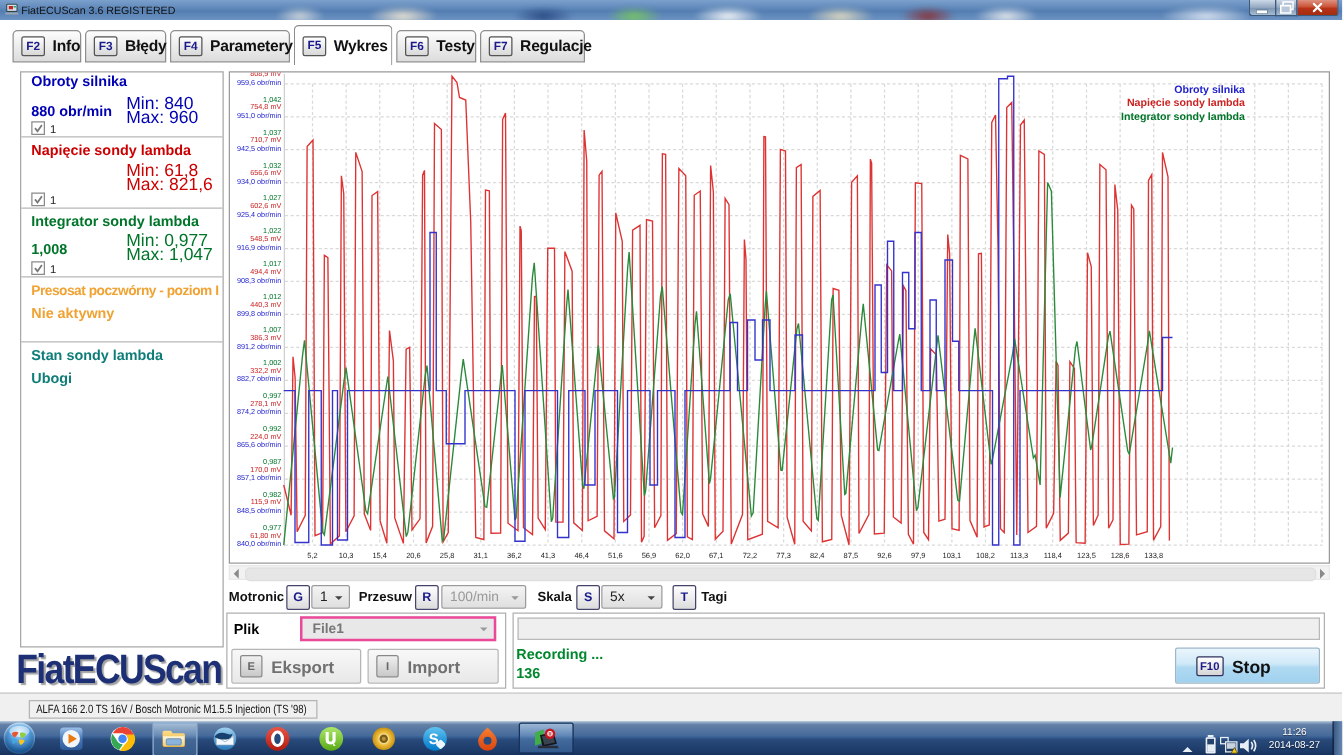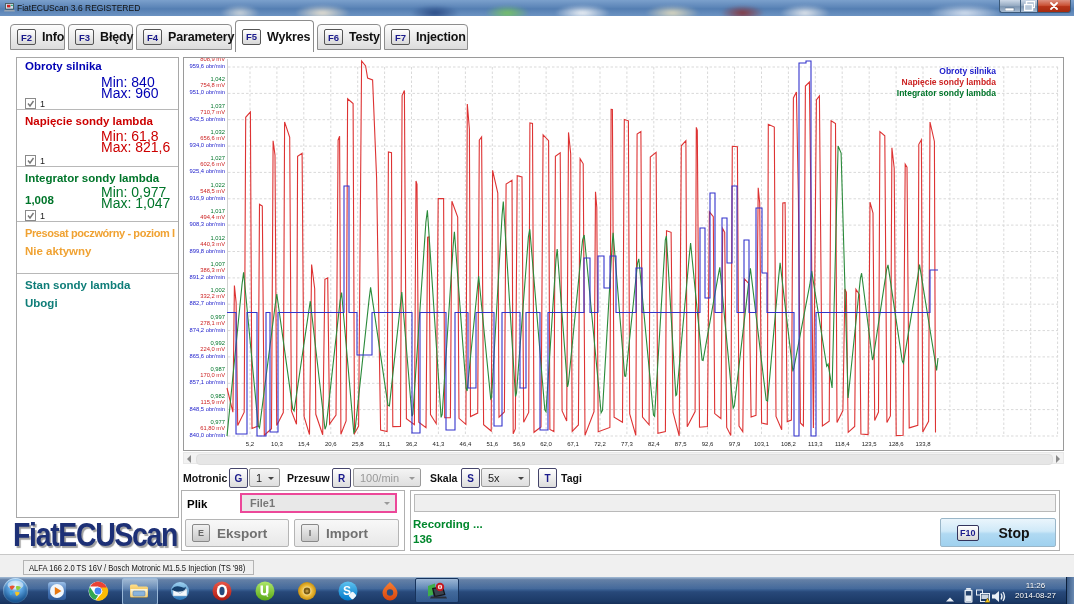--- a/index.html
+++ b/index.html
@@ -67,21 +67,21 @@
   background:linear-gradient(180deg,#f0f0f0,#c8c8c8);color:#666;font-size:9px;font-weight:bold;
   text-align:center;line-height:16px;margin:0 7px 0 6px}
 #recbox{position:absolute;left:410px;top:490px;width:650px;height:61px;border:1px solid #b0b0b0;
   box-sizing:border-box;background:#fff}
 #recinput{position:absolute;left:3px;top:3px;width:642px;height:18px;background:#efefef;border:1px solid #b9b9b9;box-sizing:border-box}
 #rectext{position:absolute;left:2px;top:27px;font-weight:bold;font-size:11.5px;color:#00872c}
 #recnum{position:absolute;left:2px;top:42px;font-weight:bold;font-size:11.5px;color:#00872c}
 #stopbtn{position:absolute;right:3px;top:27px;width:116px;height:29px;border:1px solid #9ab6c8;border-radius:2px;
   background:linear-gradient(180deg,#eaf5fc,#cfe9f8 45%,#b0d9f2 55%,#9fd1ef);display:flex;align-items:center;box-sizing:border-box}
 #stopbtn .fk{display:inline-block;border:1px solid #33335c;border-radius:2px;background:linear-gradient(180deg,#fff,#d5d5d5);
-  color:#1a1a8c;font-weight:bold;font-size:9px;padding:2px 2px;margin:0 20px 0 16px}
+  color:#1a1a8c;font-weight:bold;font-size:9px;padding:2px 2px;margin:0 7px 0 16px}
 #stopbtn .st{font-weight:bold;font-size:14px;color:#111}
 #logo{position:absolute;left:13px;top:516px;font-weight:bold;font-size:33px;color:#1d3076;
   letter-spacing:-1.5px;text-shadow:2px 2px 1px #a0a0a0;transform:scaleX(0.86);transform-origin:left top;white-space:nowrap}
 #statusband{position:absolute;left:0px;top:554px;width:1074px;height:23px;background:#f0f0f0;border-top:1px solid #c8c8c8}
 #statusbox{position:absolute;left:23px;top:5px;width:231px;height:15px;border:1px solid #b4b4b4;
   background:#f0f0f0;box-sizing:border-box;font-size:9.5px;color:#111;display:flex;align-items:center;padding-left:5px;white-space:nowrap}
 #taskbar{position:absolute;left:0;top:577px;width:1074px;height:27px;
   background:linear-gradient(180deg,#7fa2c6 0%,#33588a 10%,#3c6397 45%,#28497a 55%,#1c3a67 90%,#16305a 100%)}
 #taskbar .sheen{position:absolute;left:0;top:0;width:100%;height:12px;background:linear-gradient(180deg,rgba(255,255,255,.30),rgba(255,255,255,.04))}
 .orb{position:absolute;left:3px;top:1px;width:25px;height:25px;border-radius:50%;
@@ -149,27 +149,28 @@
     <div class="tab active" style="left:235px;width:79px">
         <span class="fkey">F5</span>
         <span class="tlabel">Wykres</span>
       </div>
     <div class="tab" style="left:317px;width:64px">
         <span class="fkey">F6</span>
         <span class="tlabel">Testy</span>
       </div>
     <div class="tab" style="left:384px;width:84px">
         <span class="fkey">F7</span>
-        <span class="tlabel">Injection</span>
+        <span class="tlabel">Regulacje</span>
       </div>
   </div>
   <div id="leftpanel">
     <div class="lp-sec" style="top:2px">
         <div class="lp-title" style="color:#0000b4">Obroty silnika</div>
       </div>
+    <div class="lp-sec" style="top:22px"><span class="lp-val" style="color:#0000b4">880 obr/min</span></div>
     <div class="lp-sec" style="top:19px;left:84px;color:#0000b4">
         <div class="lp-mm">Min: 840<br>Max: 960</div>
       </div>
     <div class="lp-sec" style="top:36px"><span class="cbx"><svg width="9" height="9">
             <path d="M2 4.5 L4 7 L7.5 2" stroke="#777" stroke-width="1.4" fill="none"></path>
           </svg></span><span class="cbl">1</span></div>
     <div class="lp-sep" style="top:51px"></div>
     <div class="lp-sec" style="top:57px">
         <div class="lp-title" style="color:#cc0000">Napięcie sondy lambda</div>
       </div>

